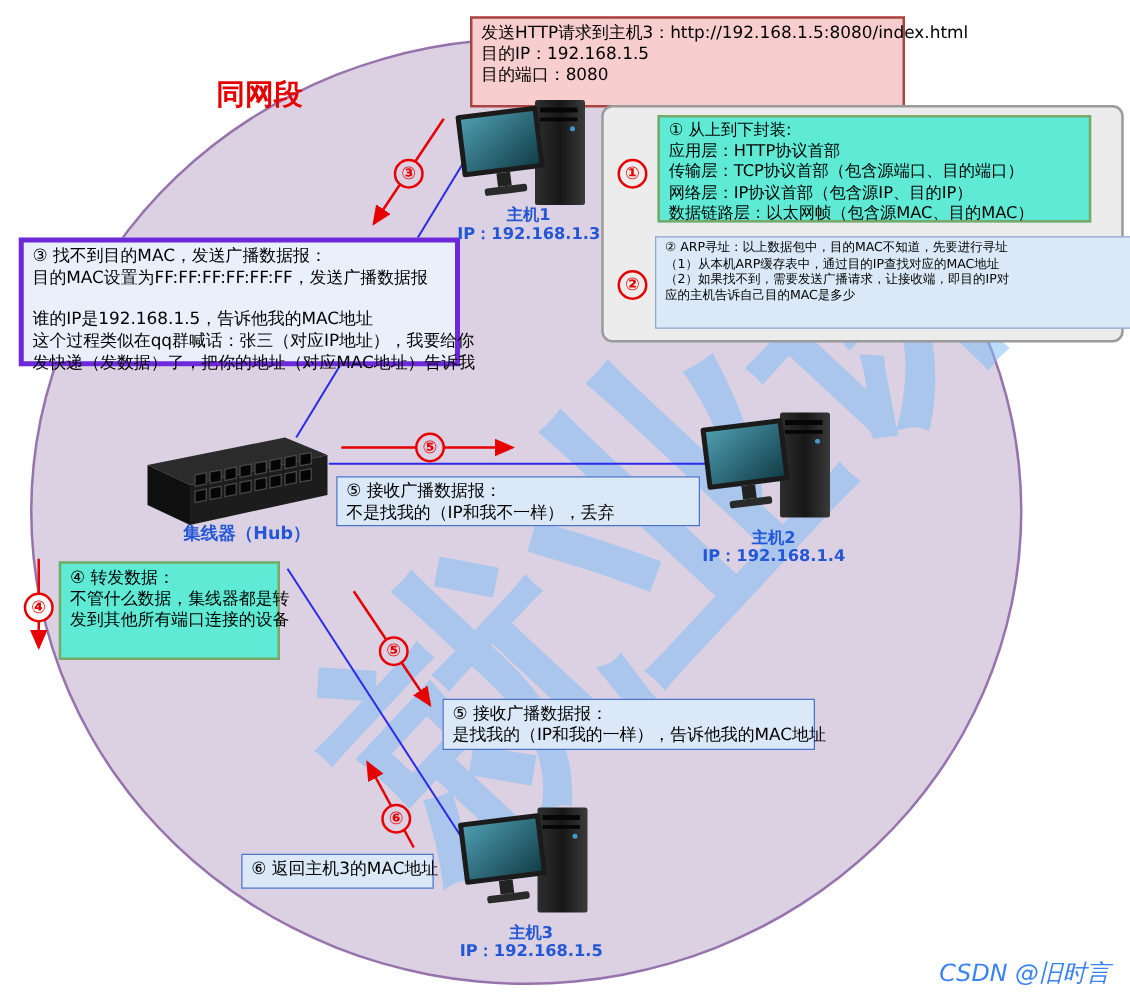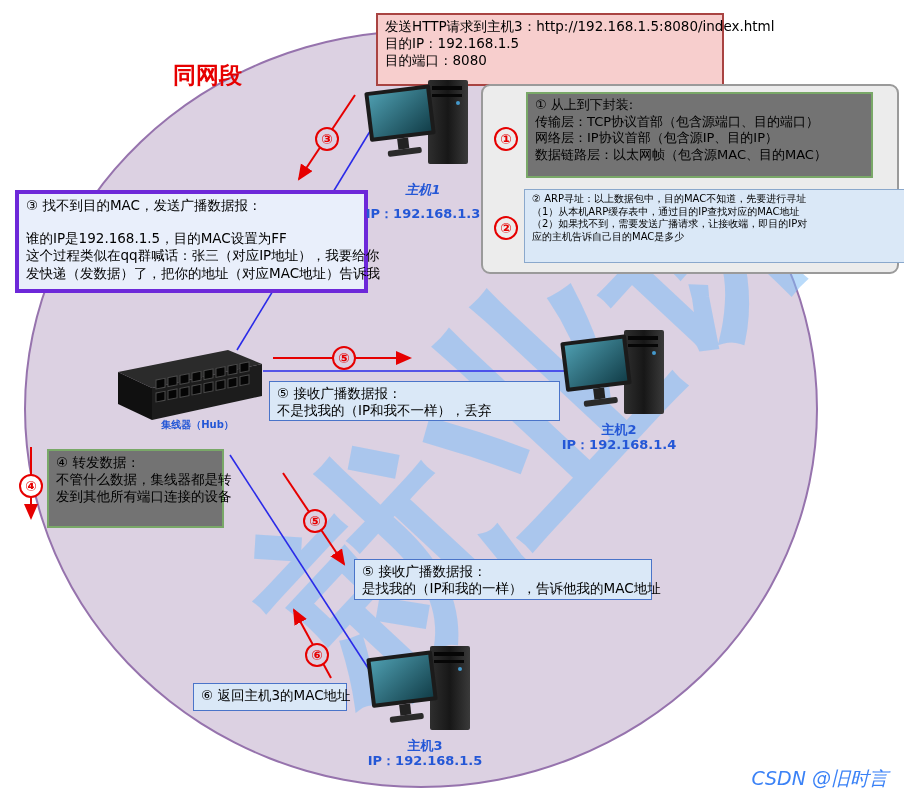--- a/index.html
+++ b/index.html
@@ -12,21 +12,21 @@
   .wm-diag{position:absolute;left:300px;top:540px;font-size:235px;font-weight:bold;
            color:rgba(130,190,245,0.55);white-space:nowrap;line-height:1;
            transform:rotate(-47deg);transform-origin:0 50%;pointer-events:none;}
   .wm-csdn{position:absolute;right:16px;bottom:8px;color:#3b82f6;font-size:19px;font-style:italic;}
   
   .note{position:absolute;box-sizing:border-box;padding:3px 7px;font-size:13.5px;
         line-height:1.27;color:#000;}
   .note .ln{min-height:1.2em;white-space:nowrap;}
   .blue-note{background:#e9effb;border:4px solid #6d28d9;}
   .lblue-note{background:#dae8f7;border:1.5px solid #8aa8cc;}
-  .green-note{background:#737373;border:2px solid #79a868;}
+  .green-note{background:#5eead4;border:2px solid #79a868;}
   .pink-note{background:#f7cecd;border:2px solid #a94442;}
   .panel{position:absolute;left:481px;top:84px;width:418px;height:190px;background:#ececec;
          border:2px solid #9a9a9a;border-radius:9px;box-sizing:border-box;}
   
   .marker{position:absolute;width:24px;height:24px;border-radius:50%;border:2px solid #e60000;
           color:#e60000;font-weight:bold;font-size:14px;text-align:center;line-height:21px;
           box-sizing:border-box;background:#dcd1e2;}
   .marker.on-white{background:#fff;}
   .marker.on-panel{background:#ececec;}
   
@@ -79,35 +79,37 @@
 
   <div class="note pink-note" style="left:376px;top:13px;width:348px;height:73px;">
     <div class="ln">发送HTTP请求到主机3：http://192.168.1.5:8080/index.html</div>
     <div class="ln">目的IP：192.168.1.5</div>
     <div class="ln">目的端口：8080</div>
   </div>
 
   <div class="panel"></div>
   <div class="note green-note" style="left:526px;top:92px;width:347px;height:86px;font-size:13px;">
     <div class="ln">① 从上到下封装:</div>
+    <div class="ln">应用层：HTTP协议首部</div>
     <div class="ln">传输层：TCP协议首部（包含源端口、目的端口）</div>
     <div class="ln">网络层：IP协议首部（包含源IP、目的IP）</div>
     <div class="ln">数据链路层：以太网帧（包含源MAC、目的MAC）</div>
   </div>
   <div class="note lblue-note" style="left:524px;top:189px;width:400px;height:74px;font-size:10px;">
     <div class="ln">② ARP寻址：以上数据包中，目的MAC不知道，先要进行寻址</div>
     <div class="ln">（1）从本机ARP缓存表中，通过目的IP查找对应的MAC地址</div>
     <div class="ln">（2）如果找不到，需要发送广播请求，让接收端，即目的IP对</div>
     <div class="ln">应的主机告诉自己目的MAC是多少</div>
   </div>
 
   <div class="note blue-note" style="left:15px;top:190px;width:353px;height:103px;">
     <div class="ln">③ 找不到目的MAC，发送广播数据报：</div>
+    <div class="ln">目的MAC设置为FF:FF:FF:FF:FF:FF，发送广播数据报</div>
     <div class="ln"></div>
-    <div class="ln">谁的IP是192.168.1.5，目的MAC设置为FF</div>
+    <div class="ln">谁的IP是192.168.1.5，告诉他我的MAC地址</div>
     <div class="ln">这个过程类似在qq群喊话：张三（对应IP地址），我要给你</div>
     <div class="ln">发快递（发数据）了，把你的地址（对应MAC地址）告诉我</div>
   </div>
 
   <div class="note green-note" style="left:47px;top:449px;width:177px;height:79px;">
     <div class="ln">④ 转发数据：</div>
     <div class="ln">不管什么数据，集线器都是转</div>
     <div class="ln">发到其他所有端口连接的设备</div>
   </div>
 
@@ -140,22 +142,22 @@
       <rect x="70" y="18" width="30" height="3" fill="#060606"></rect>
       <circle cx="96" cy="27" r="2" fill="#49c"></circle>
       <g transform="rotate(-7 40 45)">
         <rect x="6" y="12" width="66" height="50" rx="2" fill="#1b1b1b"></rect>
         <rect x="10" y="16" width="58" height="42" fill="url(#scr)"></rect>
         <rect x="33" y="62" width="11" height="11" fill="#222"></rect>
         <rect x="22" y="73" width="34" height="6" rx="2" fill="#2a2a2a"></rect>
       </g>
     </svg>
   </div>
-  <div class="devlabel" style="left:362px;top:181px;width:122px;font-style:italic;">主机1</div>
-  <div class="devlabel" style="left:352px;top:178px;width:142px;margin-top:27px;">IP：192.168.1.3</div>
+  <div class="devlabel" style="left:362px;top:163px;width:122px;">主机1</div>
+  <div class="devlabel" style="left:352px;top:178px;width:142px;">IP：192.168.1.3</div>
 
   <div class="dev" style="left:110px;top:334px;">
     <svg width="158" height="90" viewBox="0 0 158 90">
       <polygon points="8,38 118,16 152,30 42,54" fill="#2b2b2b"></polygon>
       <polygon points="8,38 42,54 42,86 8,70" fill="#101010"></polygon>
       <polygon points="42,54 152,30 152,62 42,86" fill="#1c1c1c"></polygon>
       <g transform="translate(46,46) skewY(-11)" fill="#050505" stroke="#4a4a4a" stroke-width="1">
         <rect x="0" y="0" width="9" height="9"></rect>
           <rect x="12" y="0" width="9" height="9"></rect>
         <rect x="24" y="0" width="9" height="9"></rect>
@@ -168,21 +170,21 @@
           <rect x="12" y="13" width="9" height="9"></rect>
         <rect x="24" y="13" width="9" height="9"></rect>
           <rect x="36" y="13" width="9" height="9"></rect>
         <rect x="48" y="13" width="9" height="9"></rect>
           <rect x="60" y="13" width="9" height="9"></rect>
         <rect x="72" y="13" width="9" height="9"></rect>
           <rect x="84" y="13" width="9" height="9"></rect>
       </g>
     </svg>
   </div>
-  <div class="devlabel" style="left:130px;top:418px;width:135px;font-size:10px;">集线器（Hub）</div>
+  <div class="devlabel" style="left:130px;top:418px;width:135px;font-size:14px;">集线器（Hub）</div>
 
   <div class="dev" style="left:558px;top:326px;">
     <svg width="122" height="96" viewBox="0 0 122 96">
       <rect x="66" y="4" width="40" height="84" rx="2" fill="url(#twr)"></rect>
       <rect x="70" y="10" width="30" height="4" fill="#060606"></rect>
       <rect x="70" y="18" width="30" height="3" fill="#060606"></rect>
       <circle cx="96" cy="27" r="2" fill="#49c"></circle>
       <g transform="rotate(-7 40 45)">
         <rect x="6" y="12" width="66" height="50" rx="2" fill="#1b1b1b"></rect>
         <rect x="10" y="16" width="58" height="42" fill="url(#scr)"></rect>

